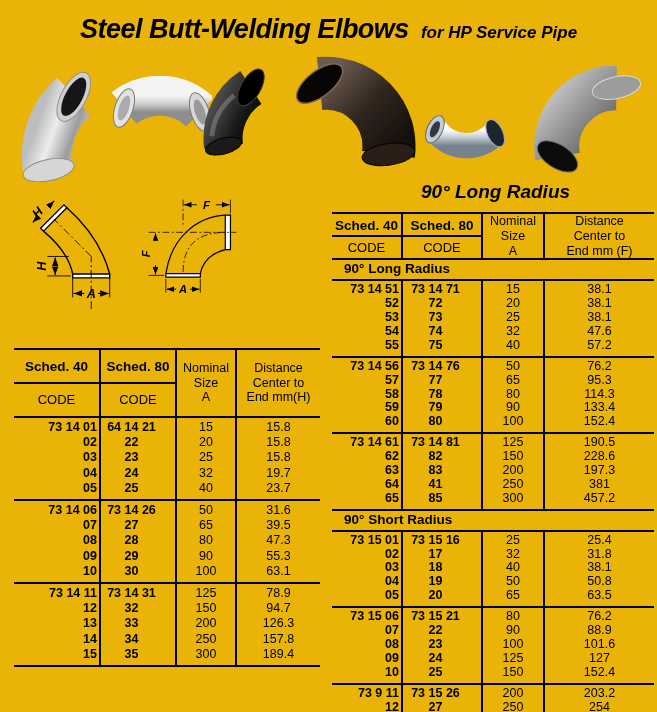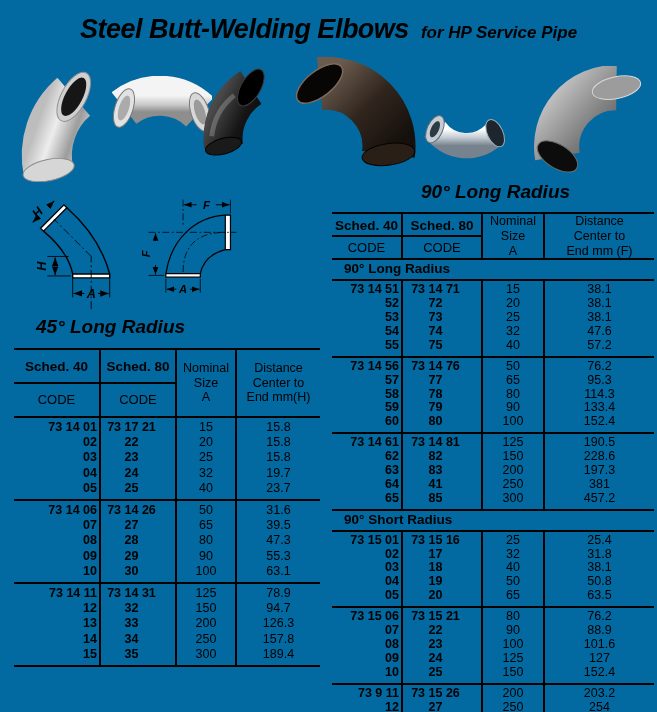--- a/index.html
+++ b/index.html
@@ -1,16 +1,16 @@
 <!DOCTYPE html>
 <html><head>
 <meta charset="utf-8">
 <style>
   html,body{margin:0;padding:0;background:#fff;}
-  .sheet{position:relative;width:657px;height:712px;background:#0369a1;overflow:hidden;
+  .sheet{position:relative;width:657px;height:712px;background:#eab308;overflow:hidden;
          font-family:"Liberation Sans",sans-serif;color:#000;text-decoration:underline;}
   
   .title-bar{position:absolute;left:0;top:14px;width:657px;text-align:center;white-space:nowrap;}
   .title-main{font-size:27px;font-weight:bold;font-style:italic;letter-spacing:-0.5px;}
   .title-sub{font-size:17px;font-weight:bold;font-style:italic;margin-left:12px;}
   
   .sec-heading{position:absolute;font-size:19px;font-weight:bold;font-style:italic;white-space:nowrap;}
   #heading-45{left:36px;top:316px;}
   #heading-90{left:421px;top:181px;}
   
@@ -229,21 +229,20 @@
       <path d="M18,80 L18,91" marker-end="url(#ar90)"></path>
       <path d="M42,108 L31,108" marker-end="url(#ar90)"></path>
       <path d="M58,108 L69,108" marker-end="url(#ar90)"></path>
     </g>
     <text class="dim-label" x="77" y="15" text-anchor="middle">F</text>
     <text class="dim-label" transform="translate(12,67) rotate(-90)" text-anchor="middle">F</text>
     <text class="dim-label" x="50" y="113" text-anchor="middle">A</text>
   </svg>
 
   <div id="heading-90" class="sec-heading">90° Long Radius</div>
-  <div id="heading-45" class="sec-heading">45° Long Radius</div>
 
   <table id="left-table" class="data-table">
     <colgroup>
         <col style="width:86px">
         <col style="width:76px">
         <col style="width:60px">
         <col style="width:84px">
       </colgroup>
     <thead>
       <tr>
@@ -257,21 +256,21 @@
 End mm(H)</th>
       </tr>
       <tr>
         <th class="h-code vb">CODE</th>
         <th class="h-code vb">CODE</th>
       </tr>
     </thead>
   <tbody>
         <tr>
           <td class="c1 vb">73 14 01</td>
-          <td class="c2 vb">73 17 21</td>
+          <td class="c2 vb">64 14 21</td>
           <td class="c3 vb">15</td>
           <td class="c4">15.8</td>
         </tr>
         <tr>
           <td class="c1 vb">02</td>
           <td class="c2 vb">22</td>
           <td class="c3 vb">20</td>
           <td class="c4">15.8</td>
         </tr>
         <tr>

